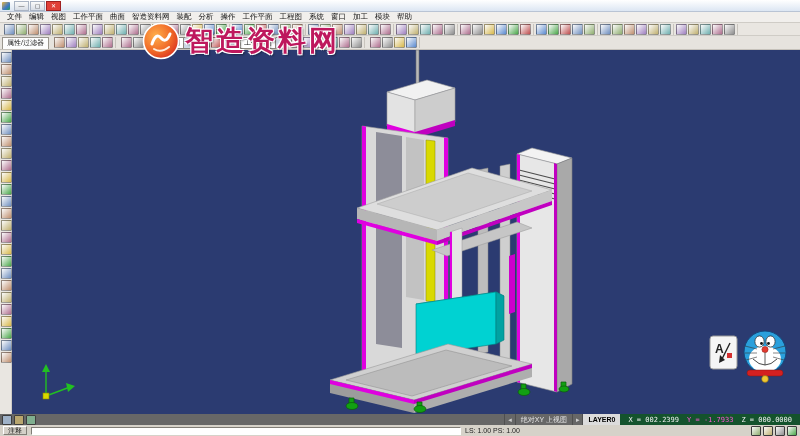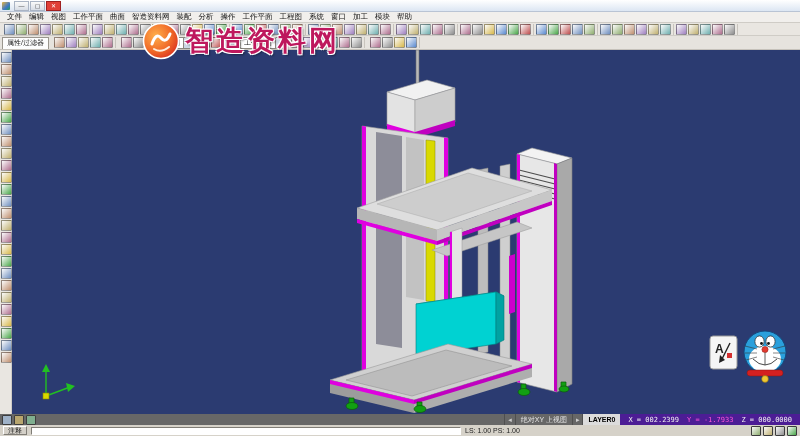--- a/index.html
+++ b/index.html
@@ -38,21 +38,21 @@
   
   .watermark{position:absolute;left:142px;top:22px;display:flex;align-items:center;gap:5px;
     z-index:60;pointer-events:none;}
   .wm-text{font-size:28px;font-weight:bold;letter-spacing:3px;color:#be185d;
     text-shadow:1px 1px 0 #fff,-1px -1px 0 #fff,1px -1px 0 #fff,-1px 1px 0 #fff,2px 2px 2px rgba(0,0,0,.35);}
   
   .status1{height:11px;background:#676767;display:flex;align-items:center;font-size:7px;color:#e6e6e6;box-sizing:border-box;}
   .status1 .seg{height:100%;display:flex;align-items:center;padding:0 5px;border-left:1px solid #4f4f4f;white-space:nowrap;}
   .status1 .nav{padding:0 3px;color:#cfcfcf;}
   .status1 .layer{background:#dcdcdc;color:#000;font-weight:bold;}
-  .coords{height:100%;display:flex;align-items:center;gap:8px;background:#4c1d95;padding:0 8px;
+  .coords{height:100%;display:flex;align-items:center;gap:8px;background:#14532d;padding:0 8px;
     font-family:"DejaVu Sans Mono",monospace;font-size:7px;}
   .cx,.cz{color:#f2f2f2;} .cy{color:#ff57d8;}
   .flex-sp{flex:1;}
   .s-icon{width:8px;height:8px;border:1px solid #3d3d3d;border-radius:1px;display:inline-block;margin-left:2px;}
   .status2{height:11px;background:#d6d2c9;display:flex;align-items:center;gap:4px;padding:0 3px;box-sizing:border-box;}
   .note{font-size:7px;height:9px;line-height:7px;background:#d4d0c8;border:1px solid;
     border-color:#fff #807d76 #807d76 #fff;padding:0 4px;color:#111;}
   .cmd{width:430px;height:8px;background:#fff;border:1px solid;border-color:#807d76 #fff #fff #807d76;
     font-size:7px;box-sizing:border-box;}
   .scale{font-size:7px;color:#222;white-space:nowrap;}

